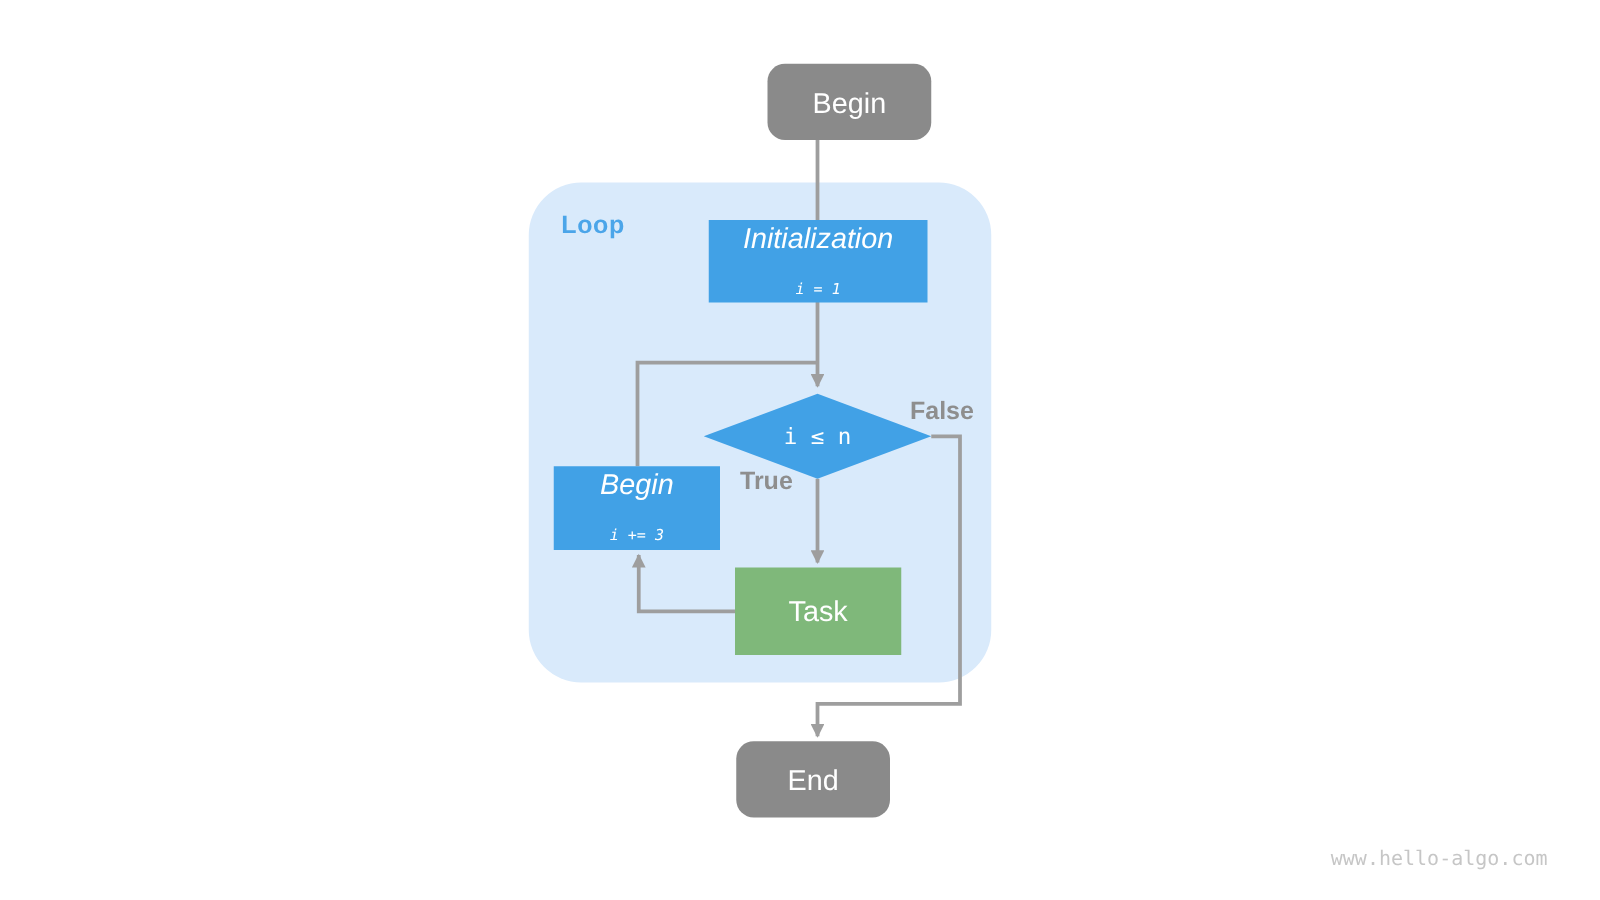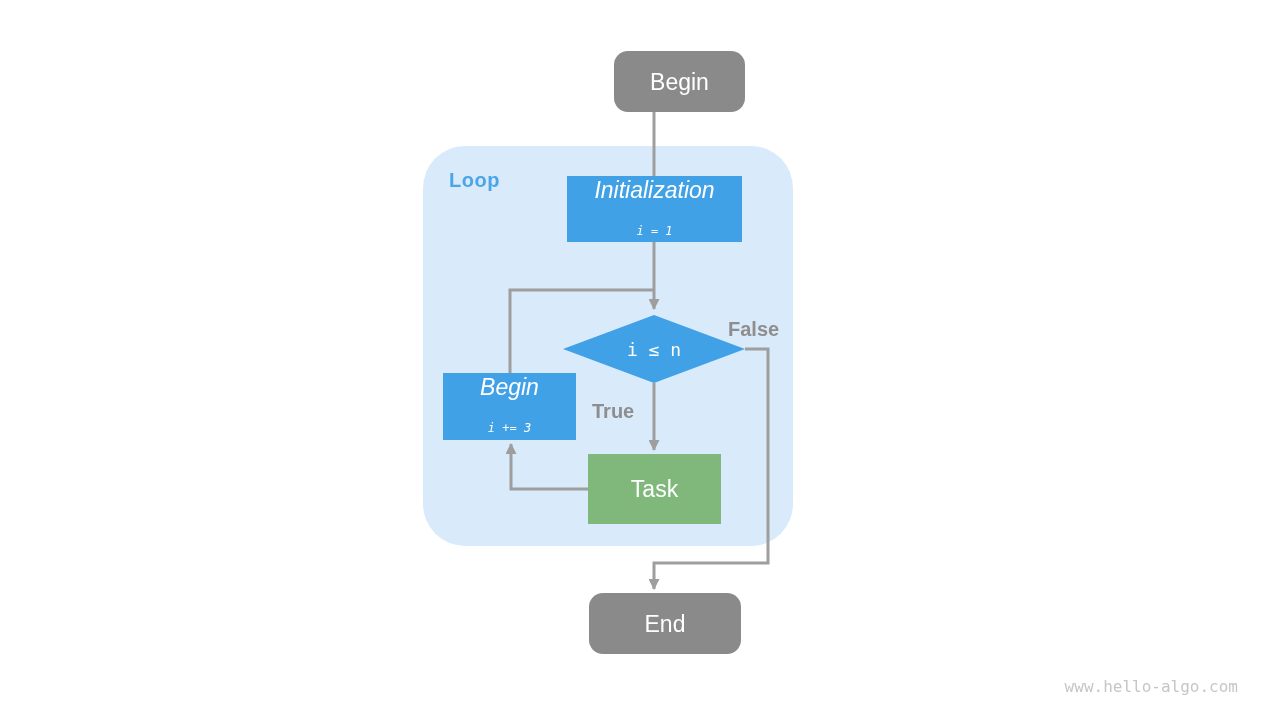--- a/index.html
+++ b/index.html
@@ -32,34 +32,34 @@
   .node .label{font-size:23px;line-height:26px;}
   .node .code{
     font-family:"DejaVu Sans Mono",monospace;
     font-size:12px;line-height:22px;margin-top:17px;
   }
 
   #node-begin{left:589px;top:51px;width:131px;height:61px;margin-left:25px;}
   #node-init{left:567px;top:176px;width:175px;height:66px;}
   #node-update{left:443px;top:373px;width:133px;height:67px;}
   #node-task{left:588px;top:454px;width:133px;height:70px;text-align:center;}
-  #node-end{left:589px;top:593px;width:152px;height:61px;}
+  #node-end{left:589px;top:593px;width:123px;height:61px;}
 
   .cond-label{
     position:absolute;left:563px;top:315px;width:182px;height:68px;
     display:flex;align-items:center;justify-content:center;
     color:var(--text-on-node,#ffffff);
     font-family:"DejaVu Sans Mono",monospace;font-size:18px;
   }
 
   .edge-label{
     position:absolute;font-size:20px;font-weight:bold;
     color:var(--edge-label,#8e8e8e);
   }
-  #label-true{left:592px;top:400px;}
+  #label-true{left:592px;top:374px;}
   #label-false{left:728px;top:318px;}
 
   .watermark{
     position:absolute;right:42px;top:677px;
     font-family:"DejaVu Sans Mono",monospace;font-size:16px;
     color:var(--watermark,#c6c6c6);
   }
 </style>
 </head>
 <body>

